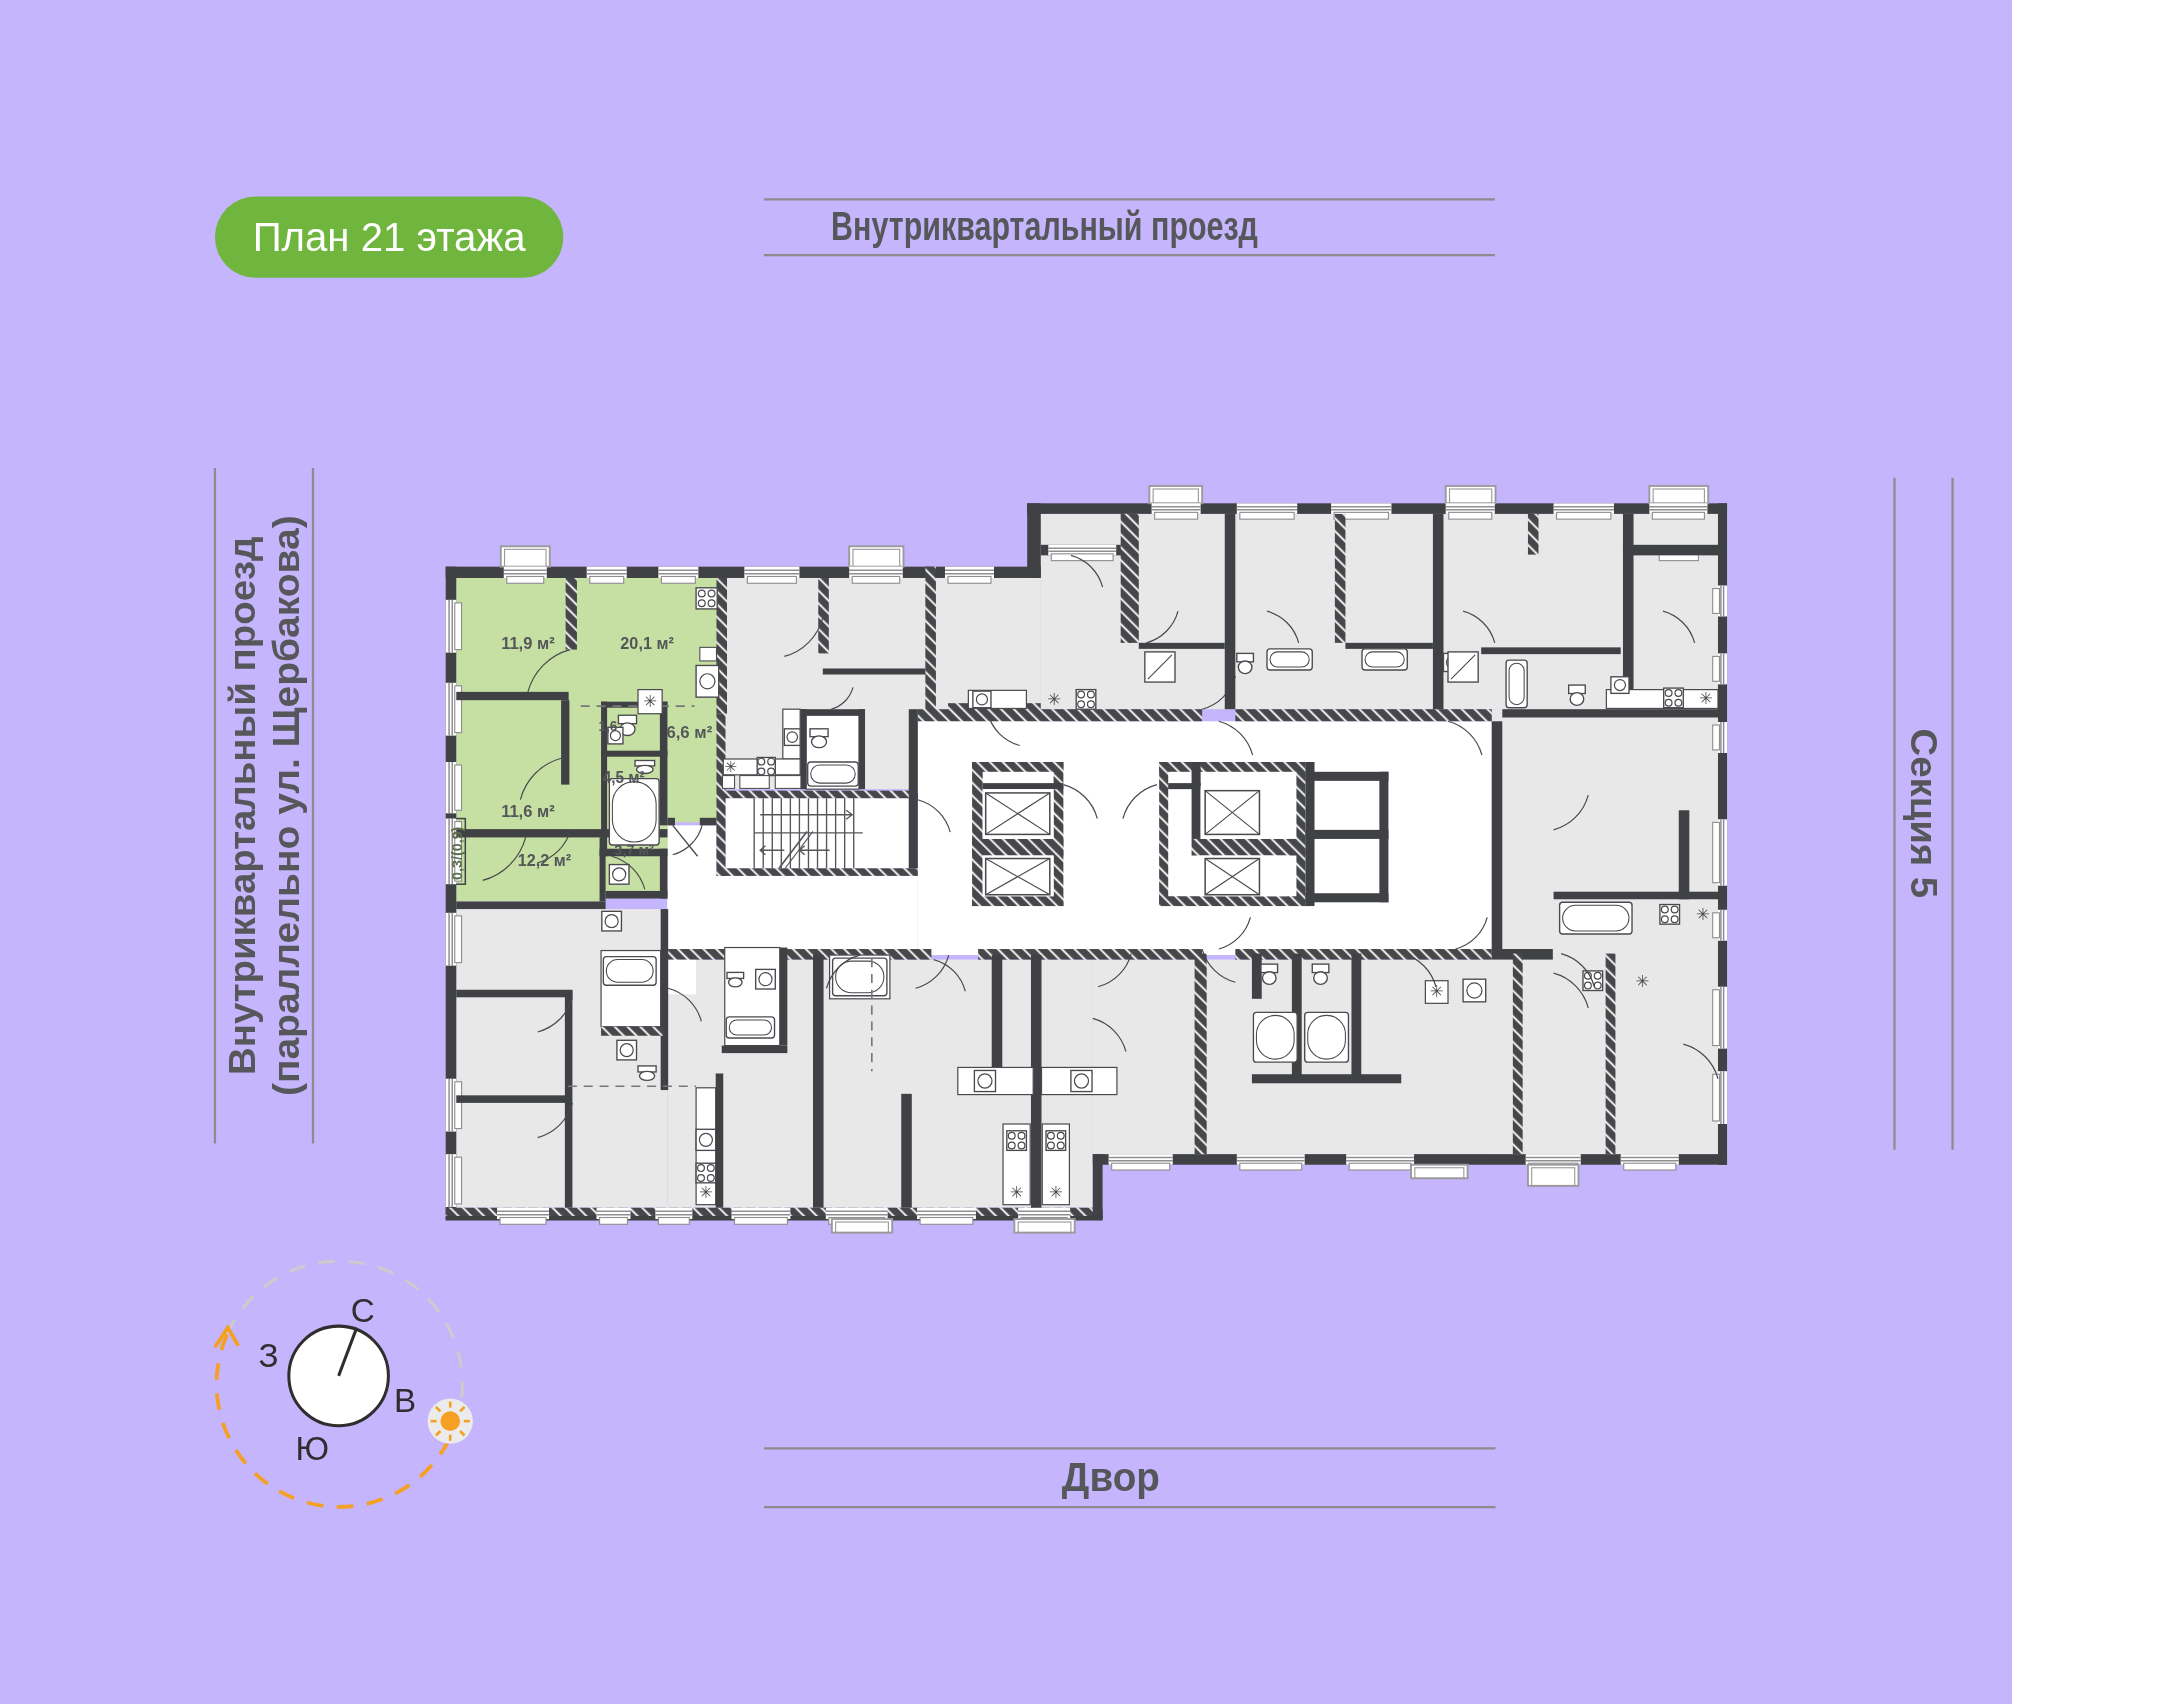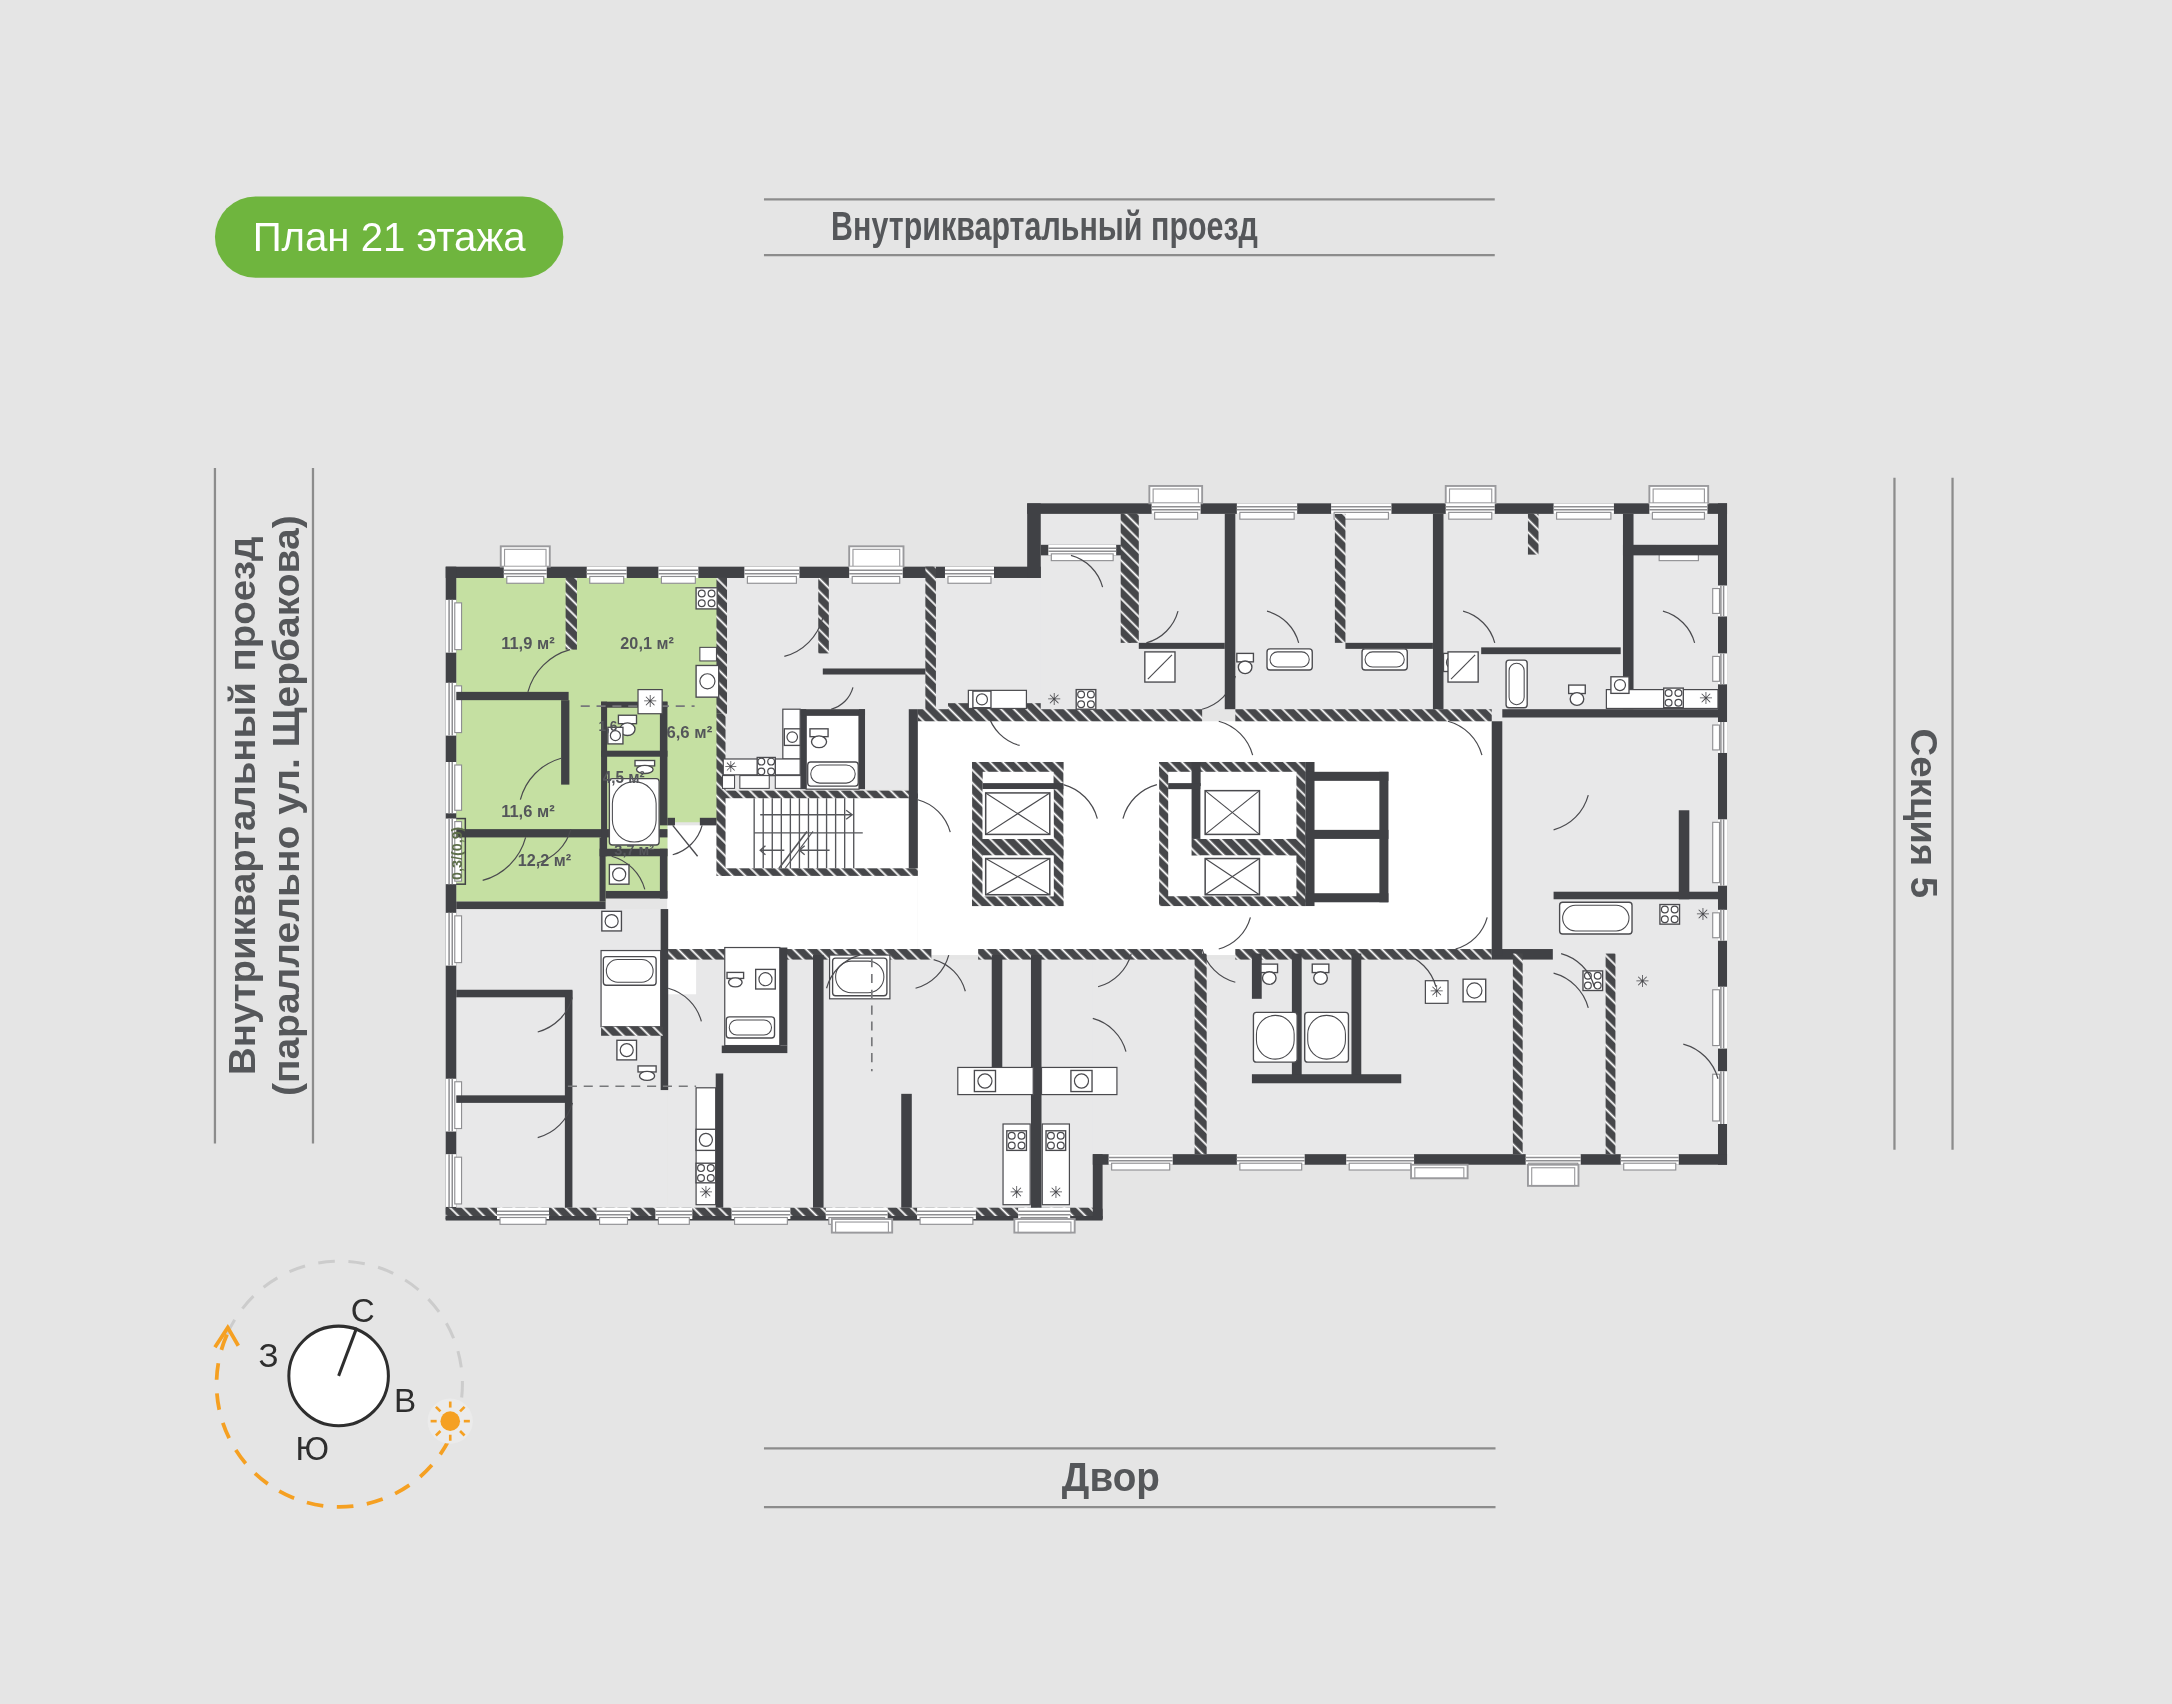--- a/index.html
+++ b/index.html
@@ -1,16 +1,16 @@
 <!DOCTYPE html>
 <html style="font-size:12px"><head>
 <meta charset="utf-8">
 <style>
   html,body{margin:0;padding:0;background:#ffffff;}
-  .page{position:relative;width:2172px;height:1705px;background:#e5e5e5;overflow:hidden;font-family:"Liberation Sans",sans-serif;}
+  .page{position:relative;width:2012px;height:1705px;background:#c4b5fd;overflow:hidden;font-family:"Liberation Sans",sans-serif;}
   svg{position:absolute;top:0;left:0;}
   text{font-family:"Liberation Sans",sans-serif;}
 </style>
 </head>
 <body>
 <div class="page">
 <svg width="2172" height="1705" viewBox="0 0 2880 2260">
 <defs>
 <pattern id="hatch" width="12" height="12" patternUnits="userSpaceOnUse" patternTransform="rotate(45)">
   <rect width="12" height="12" fill="#46474a"></rect>

